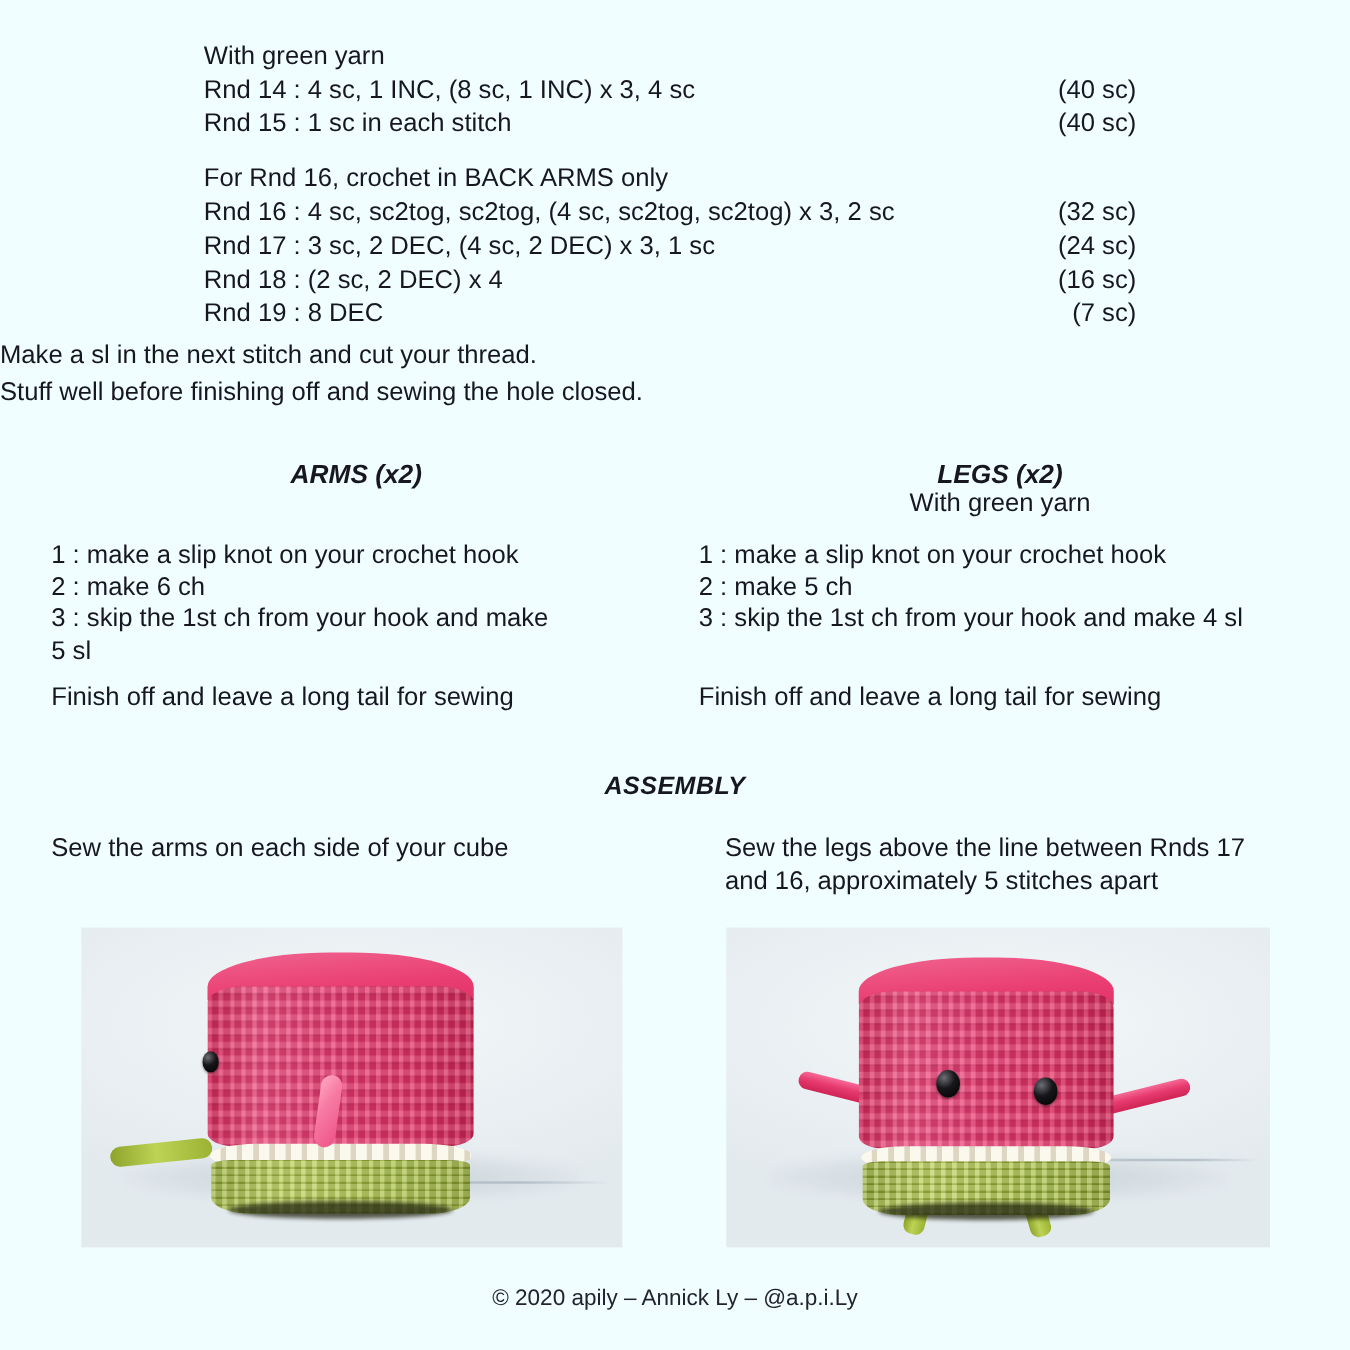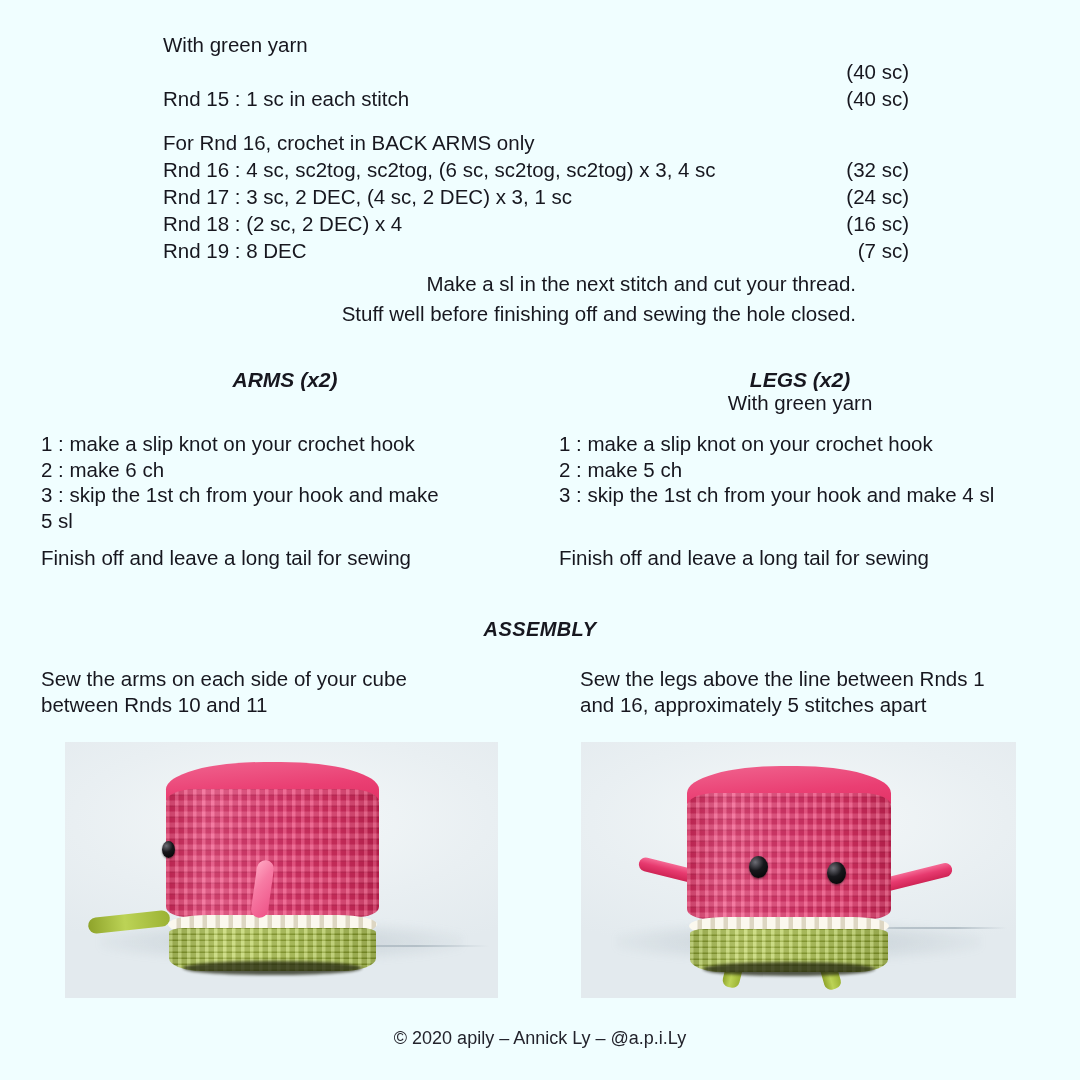--- a/index.html
+++ b/index.html
@@ -48,21 +48,21 @@
     position: absolute;
     font-size: 20.5px;
     line-height: 27px;
     white-space: nowrap;
   }
 
   .centered-note {
     position: absolute;
     left: 0;
     width: 856px;
-    text-align: right;
+    text-align: left;
     font-size: 20.5px;
     line-height: 30px;
   }
 
   
   .part-title {
     position: absolute;
     text-align: center;
     font-size: 21px;
     font-style: italic;
@@ -233,33 +233,34 @@
 </style>
 </head>
 <body style="background: rgb(240, 254, 255); color: rgb(23, 23, 31);">
 
 <div class="page">
 
   <div class="plain-line" style="left:163px; top:31px;">With green yarn</div>
 
   <div class="rnd-block" style="top:58px;">
     <div class="rnd-line">
+      <span class="txt">Rnd 14 : 4 sc, 1 INC, (8 sc, 1 INC) x 3, 4 sc</span>
       <span class="count">(40 sc)</span>
     </div>
     <div class="rnd-line">
       <span class="txt">Rnd 15 : 1 sc in each stitch</span>
       <span class="count">(40 sc)</span>
     </div>
   </div>
 
   <div class="plain-line" style="left:163px; top:129px;">For Rnd 16, crochet in BACK ARMS only</div>
 
   <div class="rnd-block" style="top:156px;">
     <div class="rnd-line">
-      <span class="txt">Rnd 16 : 4 sc, sc2tog, sc2tog, (6 sc, sc2tog, sc2tog) x 3, 4 sc</span>
+      <span class="txt">Rnd 16 : 4 sc, sc2tog, sc2tog, (4 sc, sc2tog, sc2tog) x 3, 2 sc</span>
       <span class="count">(32 sc)</span>
     </div>
     <div class="rnd-line">
       <span class="txt">Rnd 17 : 3 sc, 2 DEC, (4 sc, 2 DEC) x 3, 1 sc</span>
       <span class="count">(24 sc)</span>
     </div>
     <div class="rnd-line">
       <span class="txt">Rnd 18 : (2 sc, 2 DEC) x 4</span>
       <span class="count">(16 sc)</span>
     </div>
@@ -291,25 +292,24 @@
     <div>2 : make 5 ch</div>
     <div>3 : skip the 1st ch from your hook and make 4 sl</div>
   </div>
 
   <div class="part-finish" style="left:559px; top:545px;">Finish off and leave a long tail for sewing</div>
 
   <div class="assembly-heading" style="top:618px;">ASSEMBLY</div>
 
   <div class="assembly-caption" style="left:41px; top:666px; width:470px;">
     <div>Sew the arms on each side of your cube</div>
-    <div>between Rnds 10 and 11</div>
   </div>
 
   <div class="assembly-caption" style="left:580px; top:666px; width:470px;">
-    <div>Sew the legs above the line between Rnds 1</div>
+    <div>Sew the legs above the line between Rnds 17</div>
     <div>and 16, approximately 5 stitches apart</div>
   </div>
 
   <div class="photo" style="left:65px; top:742px; width:433px; height:256px;">
     <div class="bg"></div>
     <div class="floor-shadow"></div>
     <div class="support-line" style="left:42%; right:2%; bottom:20%;"></div>
 
     <div class="leg-shape" style="left:23px; top:172px; width:82px; height:16px; border-radius:8px; transform:rotate(-6deg);"></div>
 

